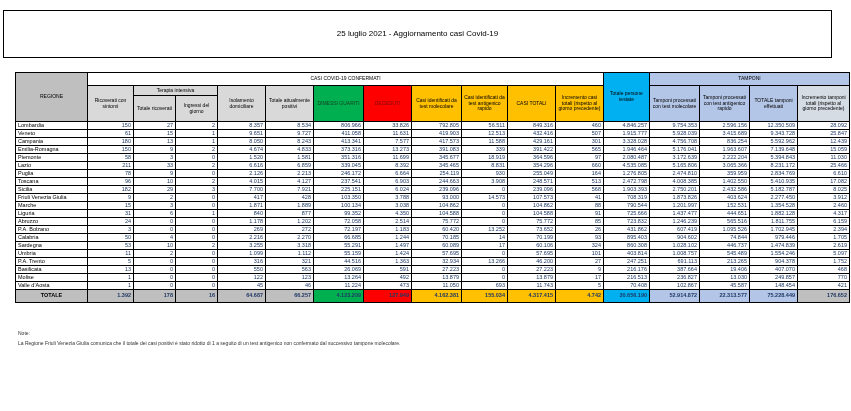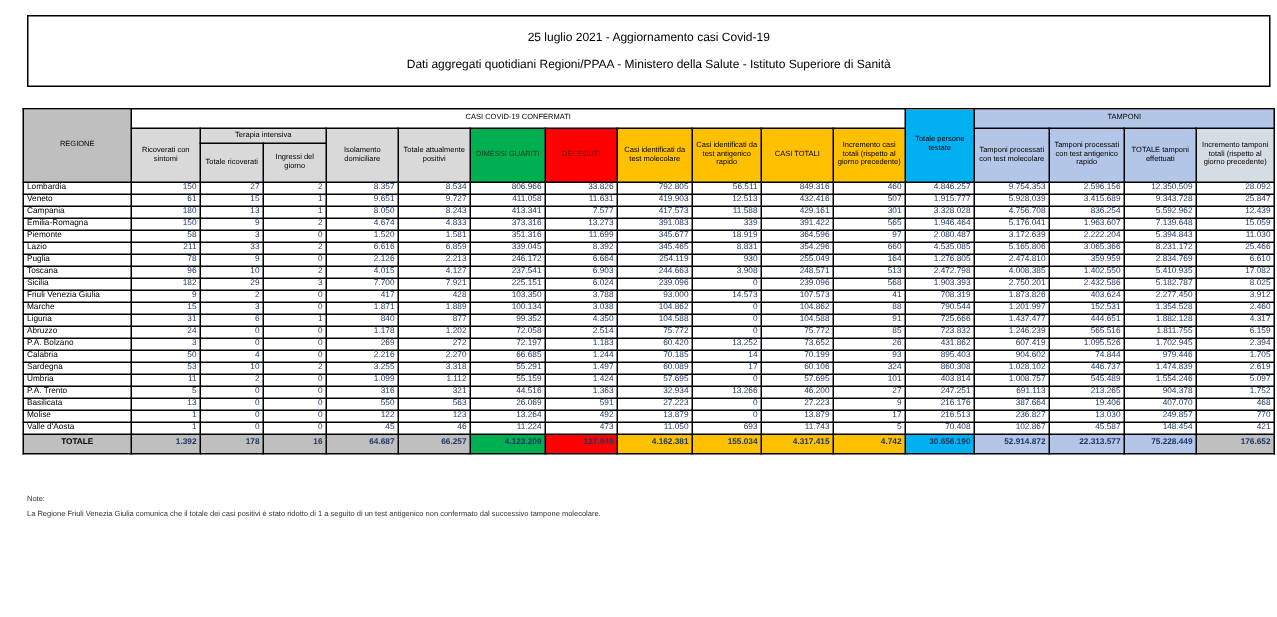--- a/index.html
+++ b/index.html
@@ -1,21 +1,21 @@
 <!DOCTYPE html>
 <html><head>
 <meta charset="utf-8">
 <style>
   html,body{margin:0;padding:0;}
   body{
     width:851px;height:411px;background:#fff;position:relative;
     font-family:"Liberation Sans", sans-serif;color:#000;
   }
   .title-box{
-    position:absolute;left:18px;top:10px;width:829px;height:48px;
+    position:absolute;left:3px;top:10px;width:829px;height:48px;
     border:1px solid #000;box-sizing:border-box;
     display:flex;flex-direction:column;justify-content:space-evenly;align-items:center;
   }
   .title-box div{font-size:8px;line-height:1;}
   .covid-table{
     position:absolute;left:15px;top:72px;
     border-collapse:collapse;table-layout:fixed;
   }
   .covid-table th,.covid-table td{
     border:1px solid #000;padding:0 2px;overflow:hidden;
@@ -48,21 +48,20 @@
   tr.totale td.t-blue{background:#B4C6E7;}
   .note{position:absolute;left:18px;top:330px;width:810px;}
   .note .note-label{font-size:5px;color:#333;margin-bottom:4px;}
   .note .note-text{font-size:5px;color:#333;}
 </style>
 </head>
 <body>
 
 <div class="title-box">
   <div>25 luglio 2021 - Aggiornamento casi Covid-19</div>
-  <div>Dati aggregati quotidiani Regioni/PPAA - Ministero della Salute - Istituto Superiore di Sanità</div>
 </div>
 
 <table class="covid-table">
   <colgroup>
     <col style="width:72px">
       <col style="width:46px">
       <col style="width:42px">
       <col style="width:42px">
     <col style="width:48px">
       <col style="width:48px">

